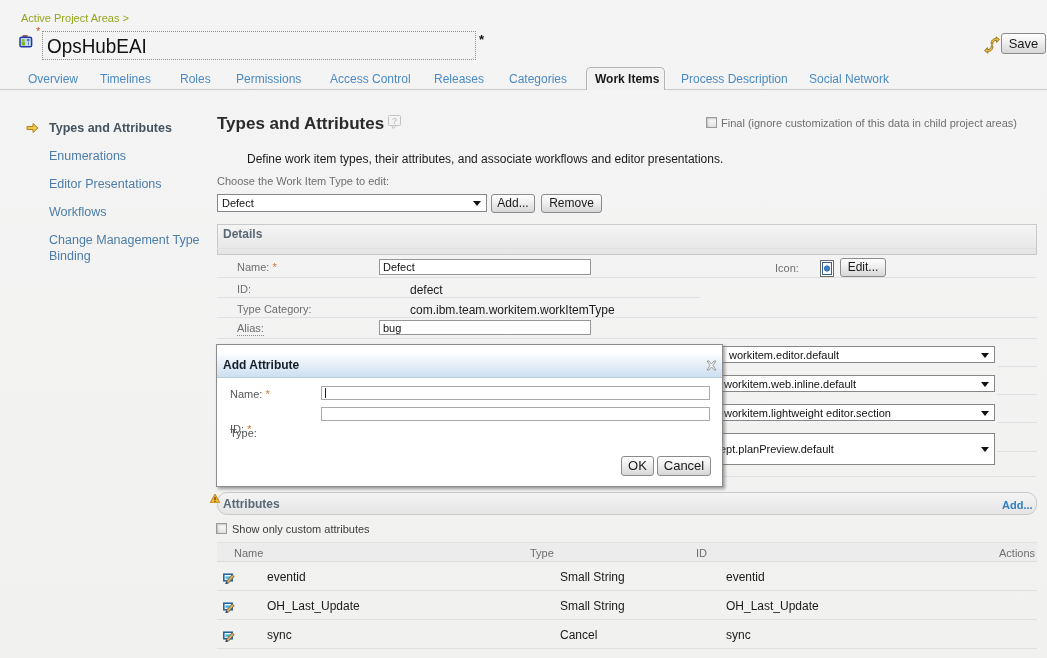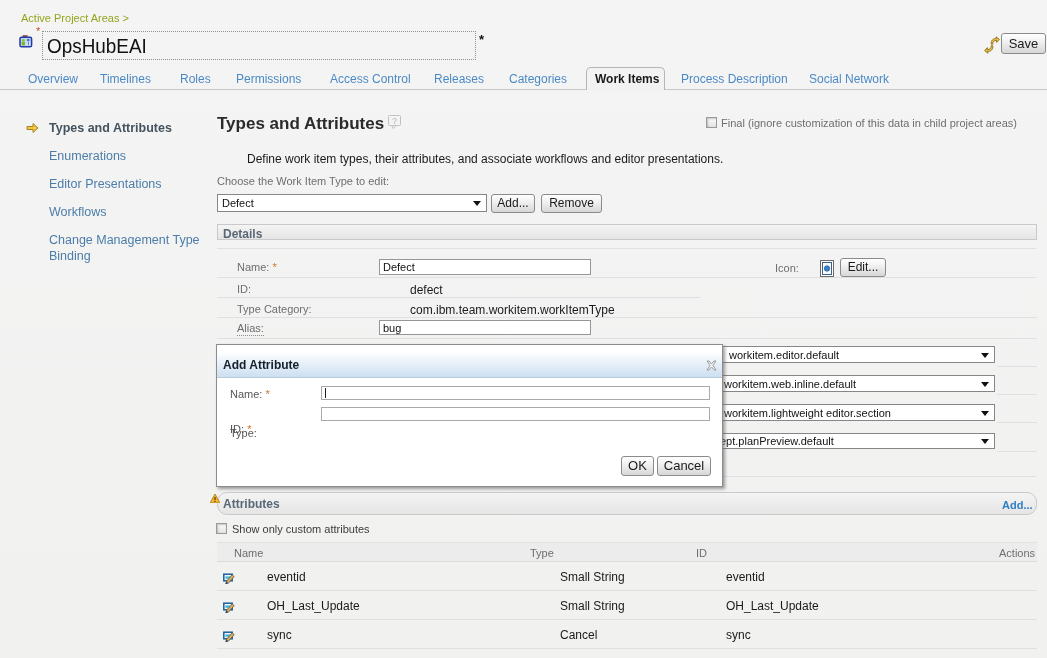--- a/index.html
+++ b/index.html
@@ -4,21 +4,21 @@
 <style>
 html,body{margin:0;padding:0;}
 body{font-family:"Liberation Sans",sans-serif;background:#f3f2f2;}
 #page{position:relative;width:1047px;height:658px;overflow:hidden;background:linear-gradient(#f5f4f4,#f1f1f0);}
 .abs{position:absolute;}
 .lbl{color:#6e6e6e;font-size:11px;}
 .val{color:#1a1a1a;font-size:12px;padding-left:30px;}
 .link{color:#4b7da9;text-decoration:none;}
 .tablink{color:#4a8ac4;font-size:12px;}
 .btn{position:absolute;border:1px solid #8b8b8b;border-radius:3px;background:linear-gradient(#ffffff,#f0f0f0 42%,#d7d7d7);color:#1a1a1a;text-align:center;box-sizing:border-box;}
-.sechdr{position:absolute;left:217px;width:820px;height:16px;box-sizing:border-box;border:1px solid #c9c9c9;background:linear-gradient(#f4f4f4,#e5e5e5);color:#5a6876;font-weight:bold;font-size:12px;line-height:18px;padding-left:5px;}
+.sechdr{position:absolute;left:217px;width:820px;height:31px;box-sizing:border-box;border:1px solid #c9c9c9;background:linear-gradient(#f4f4f4,#e5e5e5);color:#5a6876;font-weight:bold;font-size:12px;line-height:18px;padding-left:5px;}
 .sep{position:absolute;height:1px;background:#e0e0e0;}
 .sel{position:absolute;background:#fff;border:1px solid #868686;box-sizing:border-box;font-size:11px;color:#111;}
 .sel .tx{position:absolute;left:4px;top:0;bottom:0;display:flex;align-items:center;white-space:nowrap;}
 .sel .ar{position:absolute;right:5px;top:50%;margin-top:-2px;width:0;height:0;border-left:4px solid transparent;border-right:4px solid transparent;border-top:5px solid #111;}
 .inp{position:absolute;background:#fff;border:1px solid #969696;box-sizing:border-box;font-size:11px;color:#111;padding:0 3px;display:flex;align-items:center;}
 .ast{color:#cf7226;}
 </style>
 </head>
 <body>
 <div id="page">
@@ -117,21 +117,21 @@
       <span class="ar" style="right:5px;"></span>
     </div>
 <div class="sel" style="left:680px;top:375px;width:315px;height:17px;">
       <span class="tx" style="left:43px;">workitem.web.inline.default</span>
       <span class="ar" style="right:5px;"></span>
     </div>
 <div class="sel" style="left:680px;top:404px;width:315px;height:17px;">
       <span class="tx" style="left:43px;">workitem.lightweight editor.section</span>
       <span class="ar" style="right:5px;"></span>
     </div>
-<div class="sel" style="left:680px;top:433px;width:315px;height:16px;">
+<div class="sel" style="left:680px;top:433px;width:315px;height:32px;">
       <span class="tx" style="left:39px;">ept.planPreview.default</span>
       <span class="ar" style="right:5px;"></span>
     </div>
 <div class="sep" style="left:997px;top:366px;width:40px;"></div>
 <div class="sep" style="left:997px;top:394px;width:40px;"></div>
 <div class="sep" style="left:997px;top:422px;width:40px;"></div>
 <div class="sep" style="left:997px;top:451px;width:40px;"></div>
 <div class="sep" style="left:217px;top:476px;width:819px;"></div>
 
 <div class="abs" style="left:216px;top:344px;width:507px;height:143px;background:#fff;border:1px solid #8c8c8c;box-shadow:2px 2px 3px rgba(95,95,95,0.6);box-sizing:border-box;">

